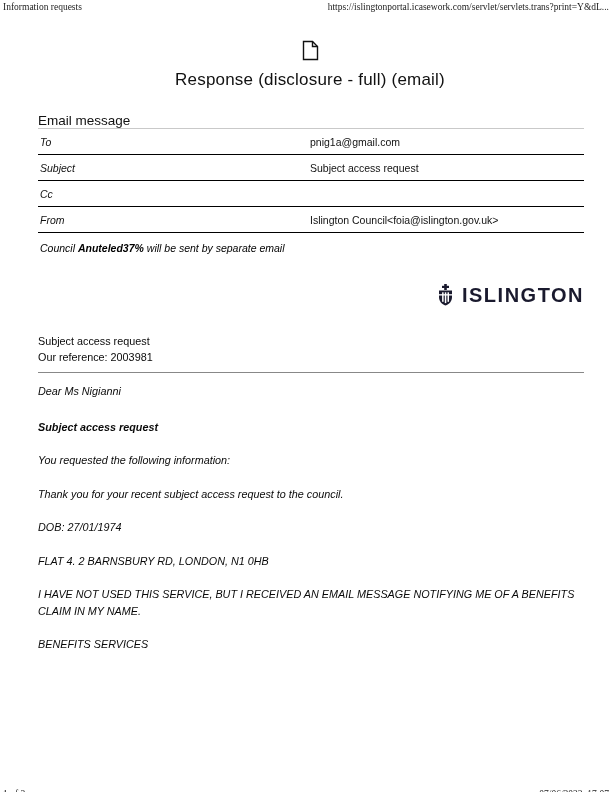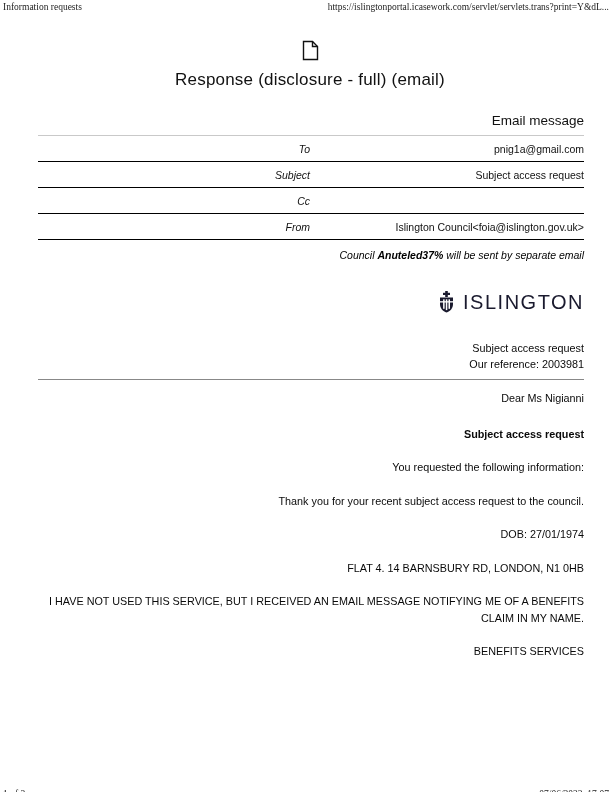--- a/index.html
+++ b/index.html
@@ -1,57 +1,57 @@
 <!DOCTYPE html>
 <html style="--logo-color: #1a1a2e;"><head>
 <meta charset="utf-8">
 <style>
   html,body{margin:0;padding:0;background:#ffffff;}
   .page{
     position:relative;width:612px;height:792px;background:#ffffff;
     font-family:"Liberation Sans","DejaVu Sans",sans-serif;color:#000;
-    overflow:hidden;margin:0 auto;text-align:right;
+    overflow:hidden;margin:0 auto;
   }
   
   .print-bar{position:absolute;left:0;right:0;font-family:"Liberation Serif","DejaVu Serif",serif;
     font-size:9.5px;color:#222;}
   .print-bar.top{top:2px;}
   .print-bar.bottom{bottom:3px;}
   .pb-left{position:absolute;left:3px;top:0;white-space:nowrap;}
   .pb-right{position:absolute;right:3px;top:0;white-space:nowrap;}
 
   .content{position:absolute;left:38px;top:40px;width:546px;}
 
   
   .doc-title{display:flex;align-items:center;gap:9px;margin:0 0 0 -2px;flex-direction:column;}
   .doc-title .t{font-size:17px;color:#111;letter-spacing:.2px;}
   .file-icon{flex:0 0 auto;display:block;}
 
   
-  .section-h{font-size:13.5px;color:#111;margin-top:23px;padding-bottom:7px;
+  .section-h{font-size:13.5px;color:#111;margin-top:23px;
     border-bottom:1px solid #c9c9c9;}
   .fieldrow{display:flex;align-items:flex-start;padding:7px 0 6px 2px;
     border-bottom:1px solid #000000;font-size:10.5px;min-height:11px;}
   .fieldrow:last-of-type{border-bottom:none;}
   .fieldrow .lbl{width:270px;flex:0 0 auto;font-style:italic;color:#111;}
   .fieldrow .val{flex:1;color:#111;}
   .password-line{font-style:italic;font-size:10.5px;margin-top:9px;padding-left:2px;}
   .password-line b{font-weight:bold;}
 
   
   .logo-row{display:flex;justify-content:flex-end;align-items:center;gap:7px;
     margin-top:30px;color:var(--logo-color,#1a1a2e);}
-  .logo-text{font-size:20px;font-weight:400;letter-spacing:1.5px;}
+  .logo-text{font-size:20px;font-weight:700;letter-spacing:1.5px;}
   .crest{display:block;}
 
   
   .letter{margin-top:26px;font-size:10.8px;line-height:16px;color:#0a0a0a;}
   .refblock div{line-height:16px;}
   .letter hr{border:none;border-top:1px solid #888;margin:7px 0 0 0;}
-  .letter p{margin:17px 0 0 0;line-height:16.5px;}
+  .letter p{margin:17px 0 0 0;line-height:16.5px;font-style:italic;}
   .letter p.tight{margin-top:10px;}
   .letter .bold-h{font-weight:bold;margin-top:19px;}
 </style>
 </head>
 <body>
 
 <div class="page">
 
   <div class="print-bar top">
     <span class="pb-left">Information requests</span>
@@ -108,21 +108,21 @@
       <div class="refblock">
         <div>Subject access request</div>
         <div>Our reference: 2003981</div>
       </div>
       <hr>
       <p class="tight">Dear Ms Nigianni</p>
       <p class="bold-h">Subject access request</p>
       <p>You requested the following information:</p>
       <p>Thank you for your recent subject access request to the council.</p>
       <p>DOB: 27/01/1974</p>
-      <p>FLAT 4. 14 BARNSBURY RD, LONDON, N1 0HB</p>
+      <p>FLAT 4. 2 BARNSBURY RD, LONDON, N1 0HB</p>
       <p>I HAVE NOT USED THIS SERVICE, BUT I RECEIVED AN EMAIL MESSAGE NOTIFYING ME OF A BENEFITS CLAIM IN MY NAME.</p>
       <p>BENEFITS SERVICES</p>
     </div>
 
   </div>
 
   <div class="print-bar bottom">
     <span class="pb-left">1 of 2</span>
     <span class="pb-right">07/06/2022, 17:07</span>
   </div>

